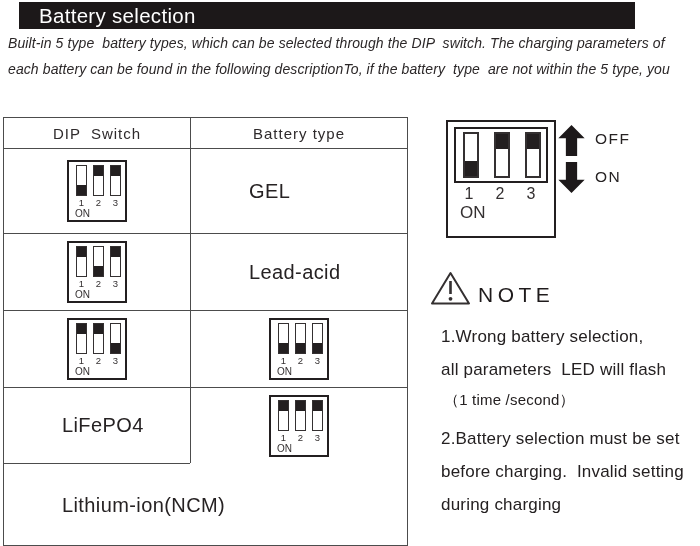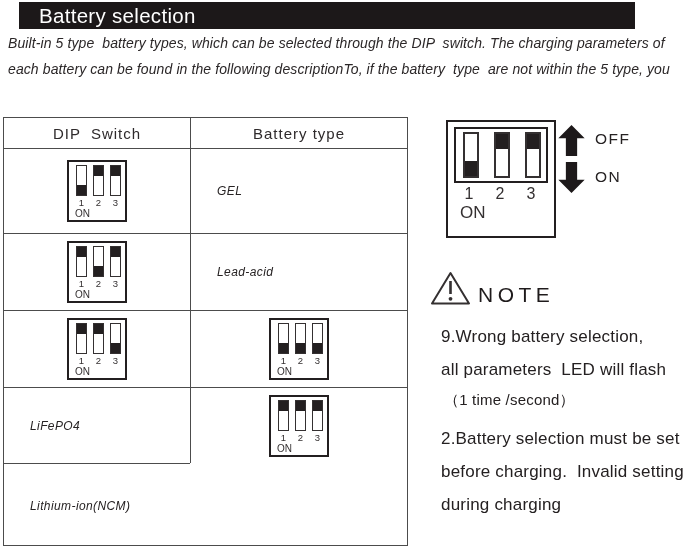--- a/index.html
+++ b/index.html
@@ -40,21 +40,21 @@
     border:1.5px solid var(--line);box-sizing:border-box;background:#fff;
   }
   .tbl > div{box-sizing:border-box;border-left:1.5px solid var(--line);border-top:1.5px solid var(--line);}
   .tbl > div:nth-child(odd){border-left:none;}
   .tbl > div:nth-child(1),.tbl > div:nth-child(2){border-top:none;}
   .th{
     display:flex;align-items:center;justify-content:center;
     font-size:15px;letter-spacing:1px;color:#2e2a2b;white-space:pre;
   }
   .dip-cell{display:flex;align-items:center;justify-content:center;}
-  .bat-cell{display:flex;align-items:center;padding-left:26px;font-size:12px;letter-spacing:.4px;color:#262223;white-space:pre;font-style:italic;}
+  .bat-cell{display:flex;align-items:center;padding-left:58px;font-size:20px;letter-spacing:.4px;color:#262223;white-space:pre;}
   
   .dip{background:#fff;border:2px solid var(--ink);box-sizing:border-box;color:#343031;}
   .dip-slots{display:flex;}
   .dip-track{position:relative;border:1.5px solid #343031;box-sizing:border-box;background:#fff;}
   .dip-handle{position:absolute;left:0;right:0;height:36%;background:var(--ink);}
   .dip-off .dip-handle{top:0;}
   .dip-on  .dip-handle{bottom:0;}
   .dip-nums{display:flex;white-space:pre;}
   .dip-nums span{text-align:center;}
   .dip-onlabel{white-space:pre;}
@@ -232,20 +232,20 @@
   </svg>
   <div class="legend-label legend-on">ON</div>
 
   <svg class="warn-tri" viewBox="0 0 42 35">
     <polygon points="20.5,2 39,32.5 2,32.5" fill="none" stroke="#343031" stroke-width="2" stroke-linejoin="round"></polygon>
     <line x1="20.5" y1="10" x2="20.5" y2="23" stroke="#343031" stroke-width="2.6"></line>
     <circle cx="20.5" cy="27.8" r="1.9" fill="#343031"></circle>
   </svg>
   <div class="note-heading">NOTE</div>
 
-  <div class="note-line n0">9.Wrong battery selection,</div>
+  <div class="note-line n0">1.Wrong battery selection,</div>
   <div class="note-line n1">all parameters  LED will flash</div>
   <div class="note-line n2">（1 time /second）</div>
   <div class="note-line n3">2.Battery selection must be set</div>
   <div class="note-line n4">before charging.  Invalid setting</div>
   <div class="note-line n5">during charging</div>
 
 </div>
 
 </body></html>

